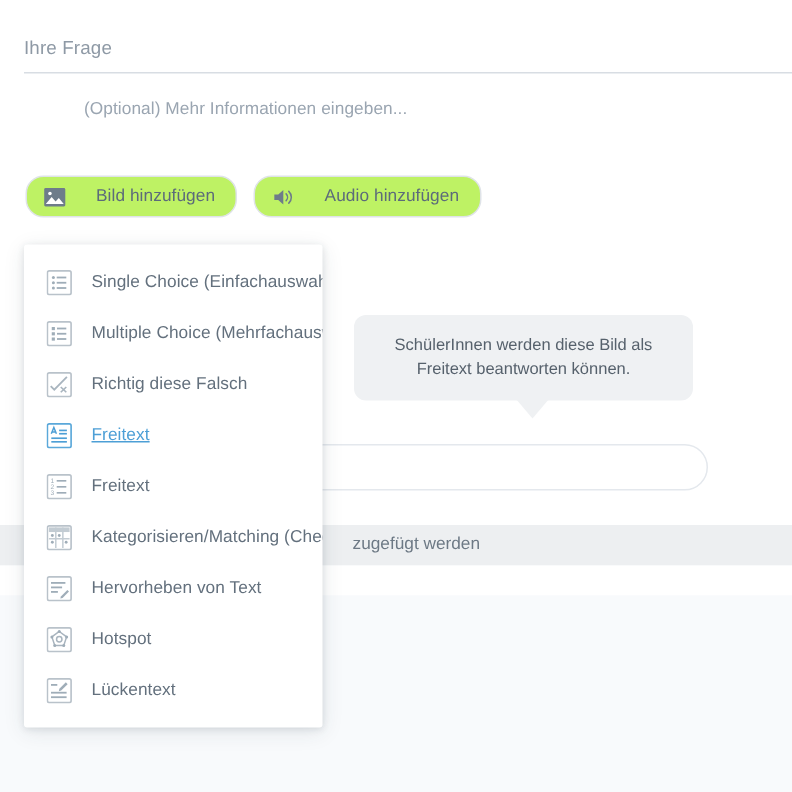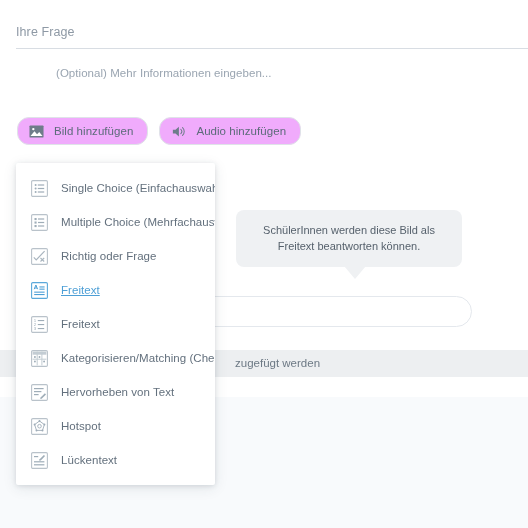--- a/index.html
+++ b/index.html
@@ -61,24 +61,24 @@
   .media-row {
     position: absolute;
     left: 17px;
     top: 117px;
     display: flex;
     gap: 11px;
   }
   .media-btn {
     display: flex;
     align-items: center;
-    gap: 10px;
+    gap: 20px;
     height: 28px;
     padding: 0 14px 0 11px;
-    background: #f0abfc;
+    background: #bef264;
     border: 1px solid #dfe3e8;
     border-radius: 12px;
     box-sizing: border-box;
     cursor: pointer;
   }
   .media-btn .lbl {
     font-size: 11.5px;
     color: #5c6b7a;
     white-space: nowrap;
     letter-spacing: .05px;
@@ -298,21 +298,21 @@
     </div>
 
     <div class="dd-item">
       <span class="dd-ic">
         <svg viewBox="0 0 17 17" width="17" height="17">
           <rect x="0.6" y="0.6" width="15.8" height="15.8" rx="1.2" fill="none" stroke="#b9c2ca" stroke-width="1.1"></rect>
           <path d="M2.8 9.4 L5.2 11.8 L13.6 3.2" stroke="#a9b5bf" stroke-width="1.2" fill="none"></path>
           <path d="M9.5 10 L13.2 13.5 M13.2 10 L9.5 13.5" stroke="#a9b5bf" stroke-width="1.1"></path>
         </svg>
       </span>
-      <span class="lbl">Richtig oder Frage</span>
+      <span class="lbl">Richtig diese Falsch</span>
     </div>
 
     <div class="dd-item active">
       <span class="dd-ic">
         <svg viewBox="0 0 17 17" width="17" height="17">
           <rect x="0.6" y="0.6" width="15.8" height="15.8" rx="1.2" fill="none" stroke="#5aa8da" stroke-width="1.1"></rect>
           <path d="M3.2 7.2 L4.9 3 L6.6 7.2 M3.8 6 H6.0" stroke="#4d9fd6" stroke-width="1" fill="none"></path>
           <rect x="8.4" y="4.4" width="5.2" height="1.1" fill="#4d9fd6"></rect>
           <rect x="8.4" y="6.6" width="5.2" height="1.1" fill="#4d9fd6"></rect>
           <rect x="3.2" y="9.6" width="10.4" height="1.1" fill="#4d9fd6"></rect>

